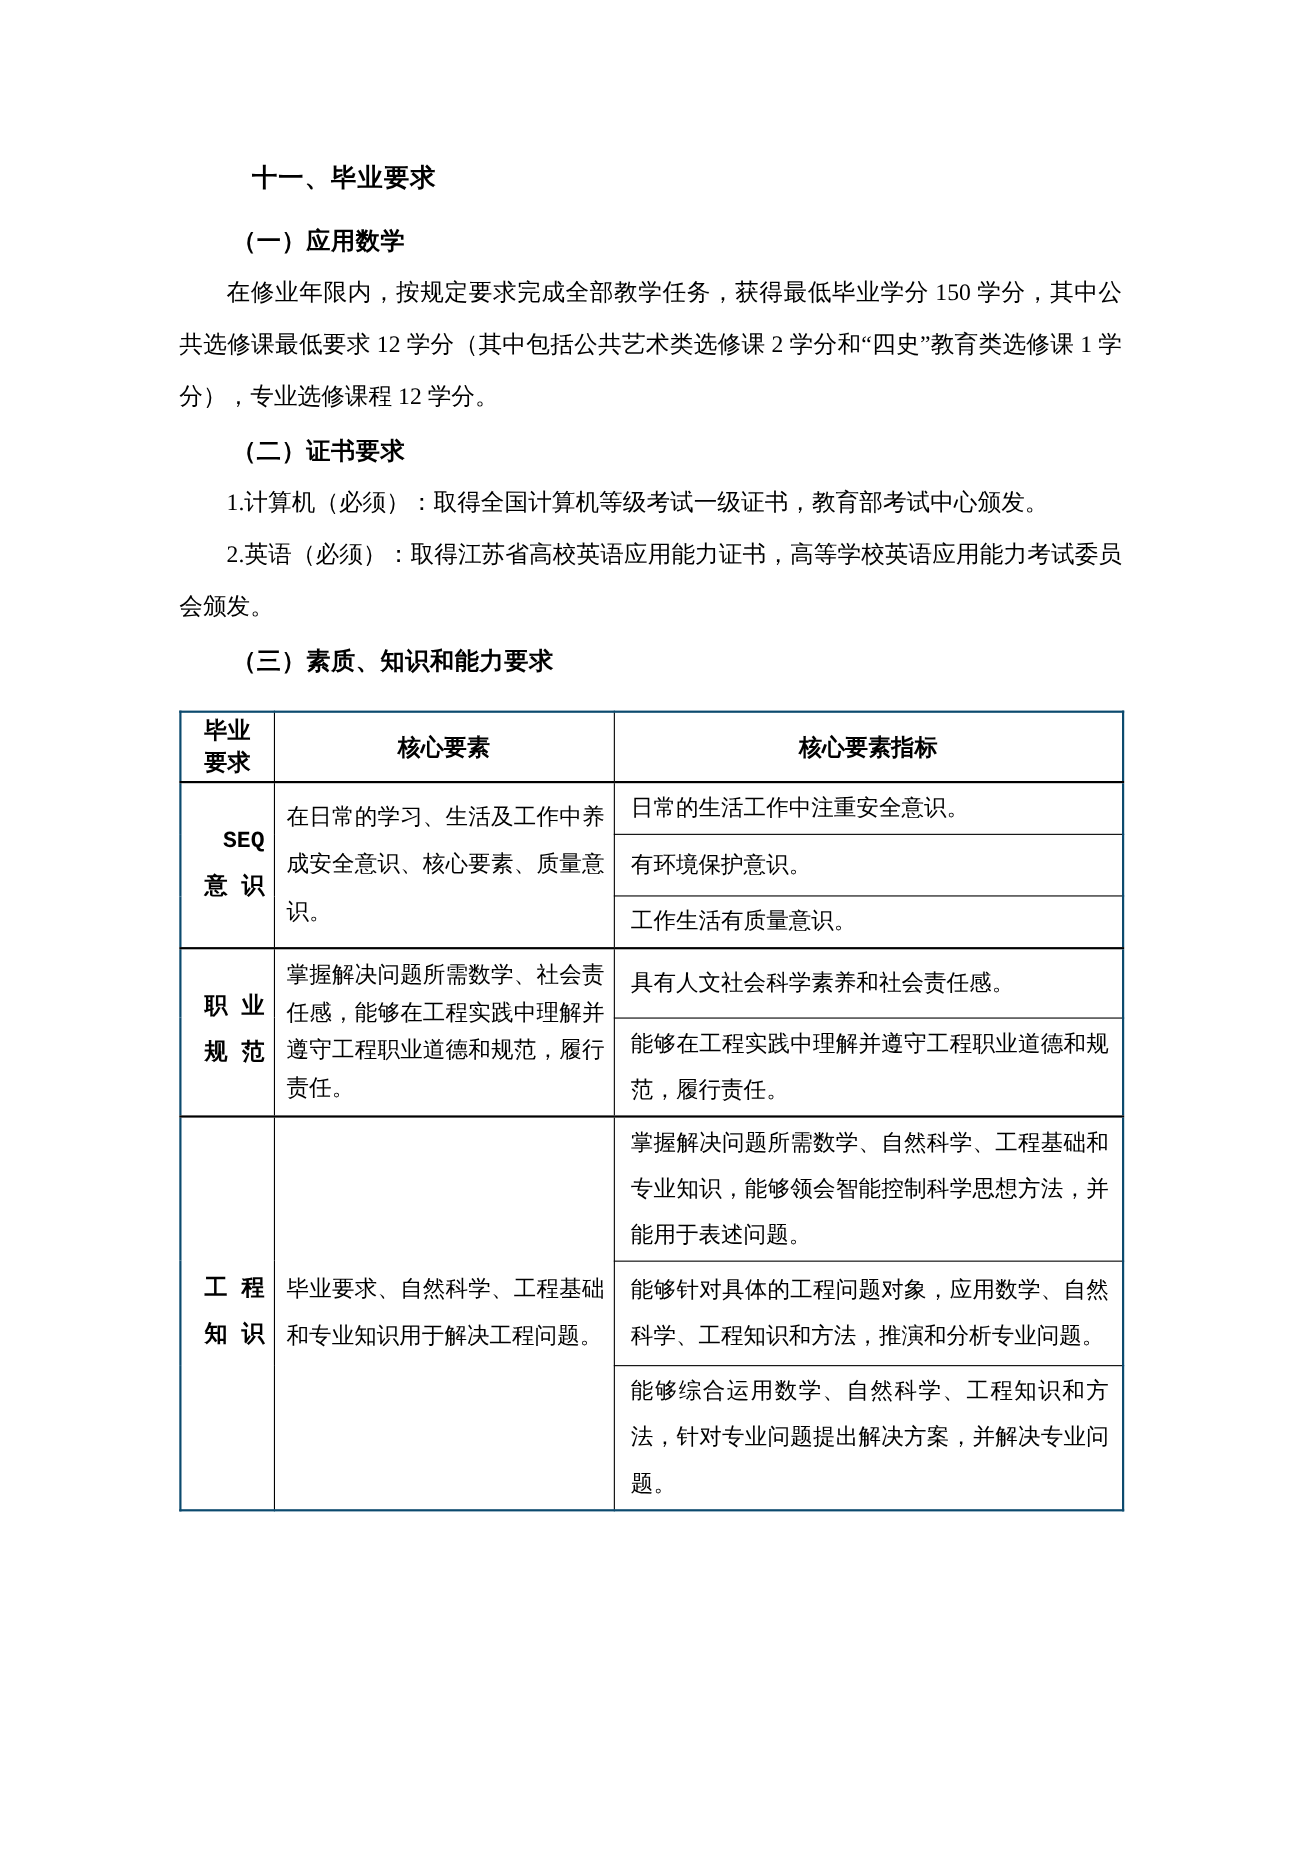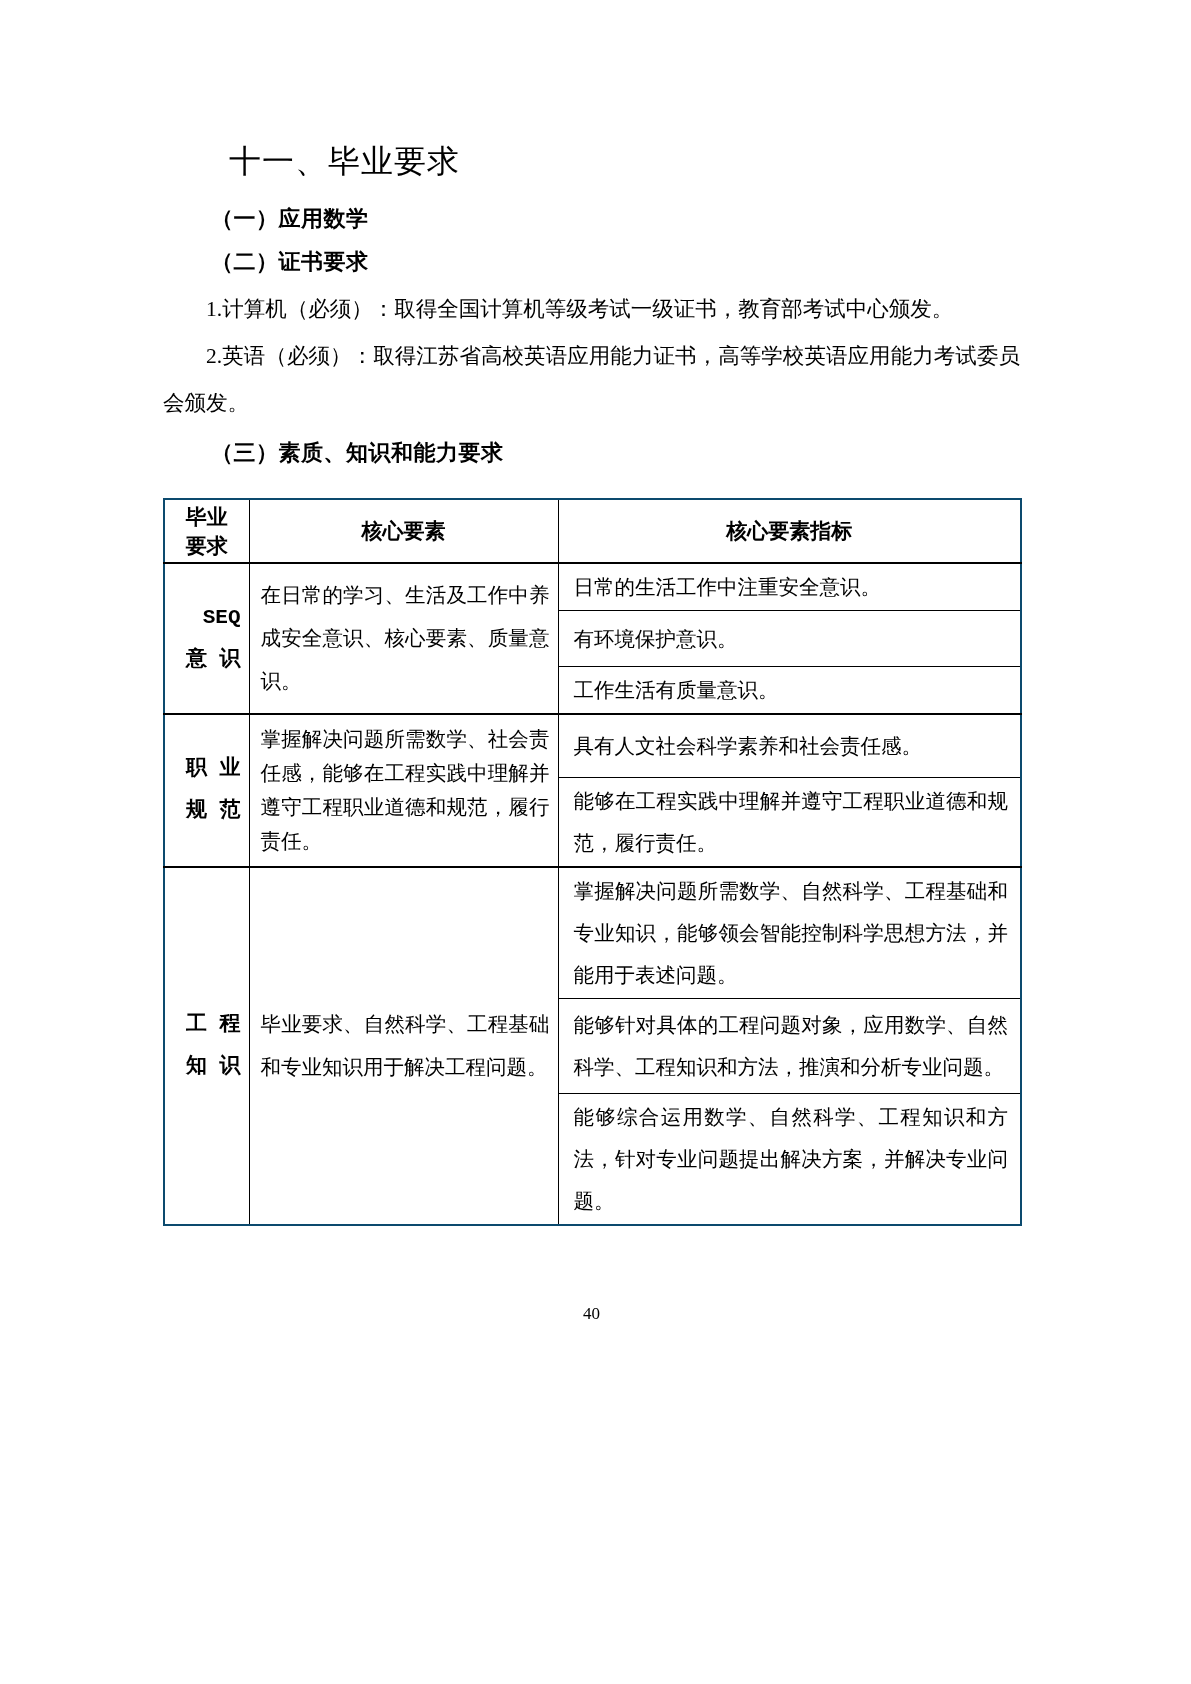--- a/index.html
+++ b/index.html
@@ -13,22 +13,22 @@
     overflow: hidden;
   }
   .content {
     position: absolute;
     left: 163px;
     top: 142px;
     width: 857px;
   }
   .doc-title {
     font-family: "Liberation Sans", "DejaVu Sans", sans-serif;
-    font-weight: normal;
-    font-size: 32px;
+    font-weight: bold;
+    font-size: 23px;
     line-height: 38px;
     margin: 0 0 22px 0;
     padding-left: 66px;
     letter-spacing: 1px;
   }
   .sec-heading {
     font-family: "Liberation Sans", "DejaVu Sans", sans-serif;
     font-weight: bold;
     font-size: 22px;
     line-height: 34px;
@@ -104,20 +104,21 @@
   }
 </style>
 </head>
 <body>
 
 <div class="content">
 
   <h1 class="doc-title">十一、毕业要求</h1>
 
   <h2 class="sec-heading">（一）应用数学</h2>
+  <p class="body-par">在修业年限内，按规定要求完成全部教学任务，获得最低毕业学分 150 学分，其中公共选修课最低要求 12 学分（其中包括公共艺术类选修课 2 学分和“四史”教育类选修课 1 学分），专业选修课程 12 学分。</p>
 
   <h2 class="sec-heading">（二）证书要求</h2>
   <p class="body-par">1.计算机（必须）：取得全国计算机等级考试一级证书，教育部考试中心颁发。</p>
   <p class="body-par">2.英语（必须）：取得江苏省高校英语应用能力证书，高等学校英语应用能力考试委员会颁发。</p>
 
   <h2 class="sec-heading">（三）素质、知识和能力要求</h2>
 
   <table class="req-table">
     <colgroup>
       <col style="width:85px">
@@ -171,15 +172,14 @@
       </tr>
       <tr class="rh95">
         <td class="ind-cell">能够针对具体的工程问题对象，应用数学、自然科学、工程知识和方法，推演和分析专业问题。</td>
       </tr>
       <tr class="rh88">
         <td class="ind-cell">能够综合运用数学、自然科学、工程知识和方法，针对专业问题提出解决方案，并解决专业问题。</td>
       </tr>
     </tbody>
   </table>
 
-  <div class="page-number">40</div>
 
 </div>
 
 </body></html>

